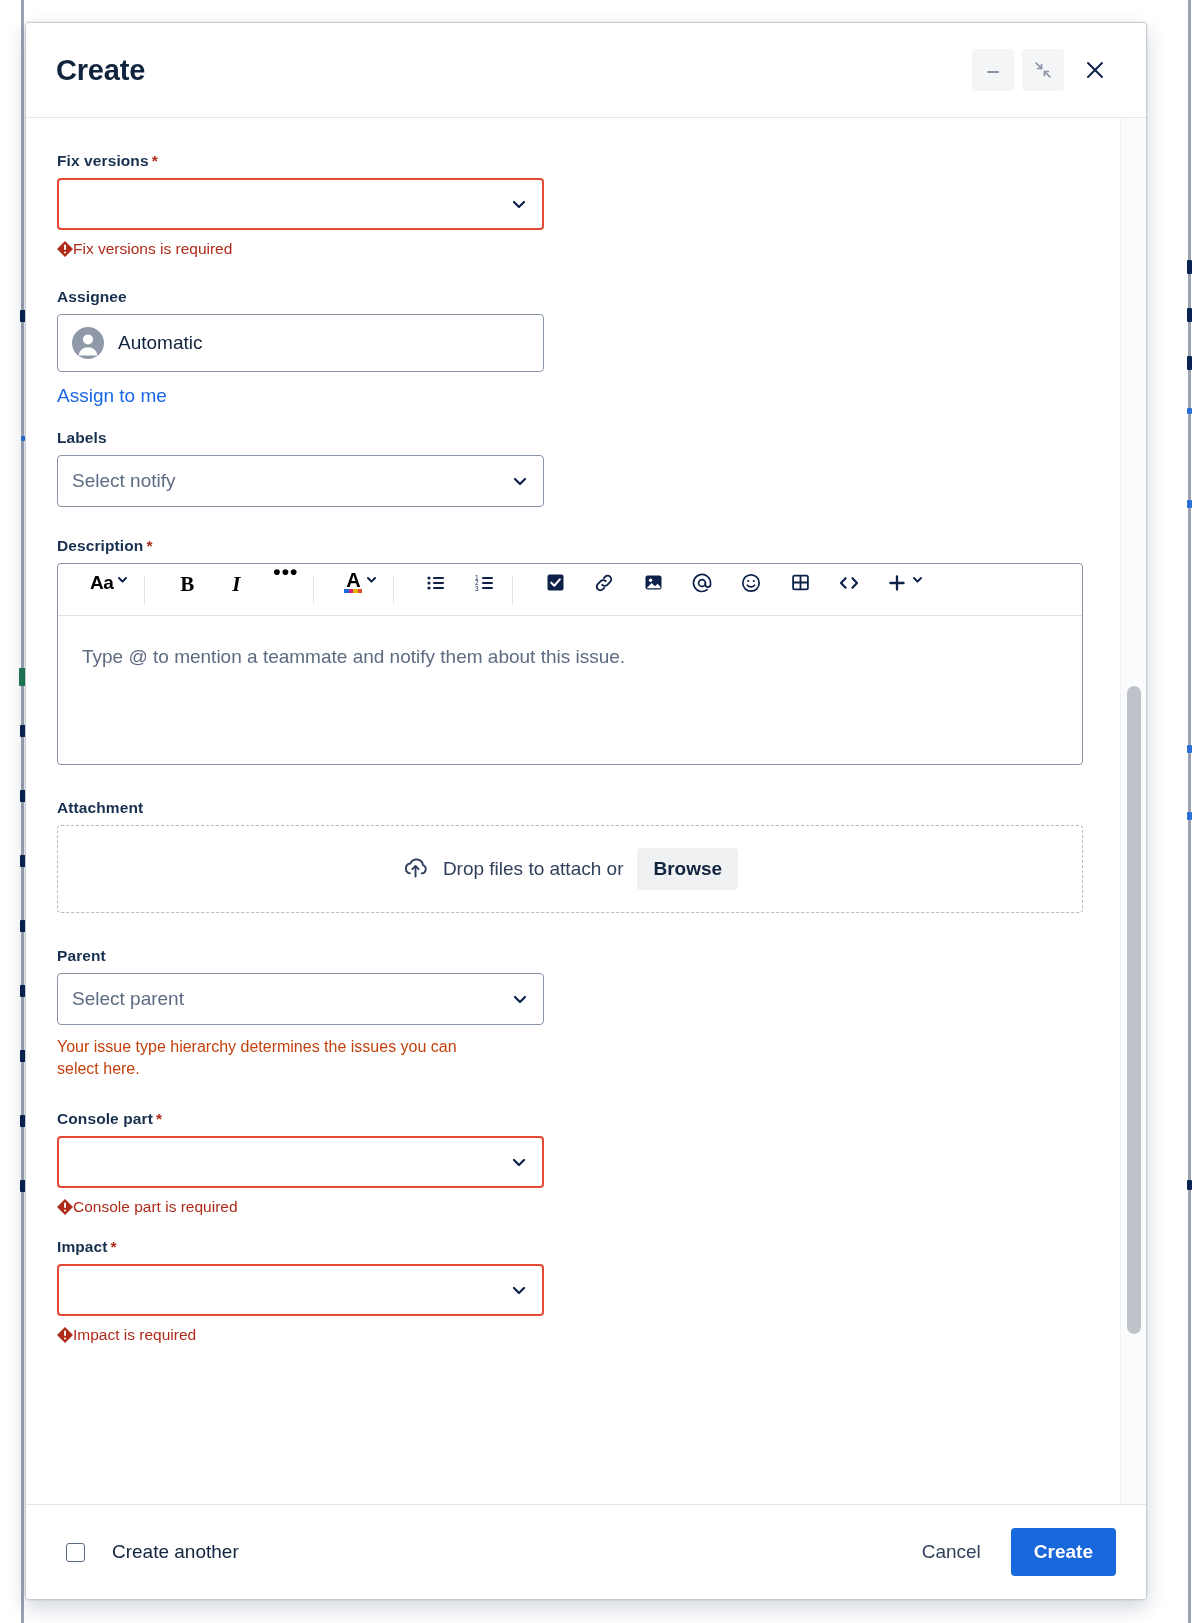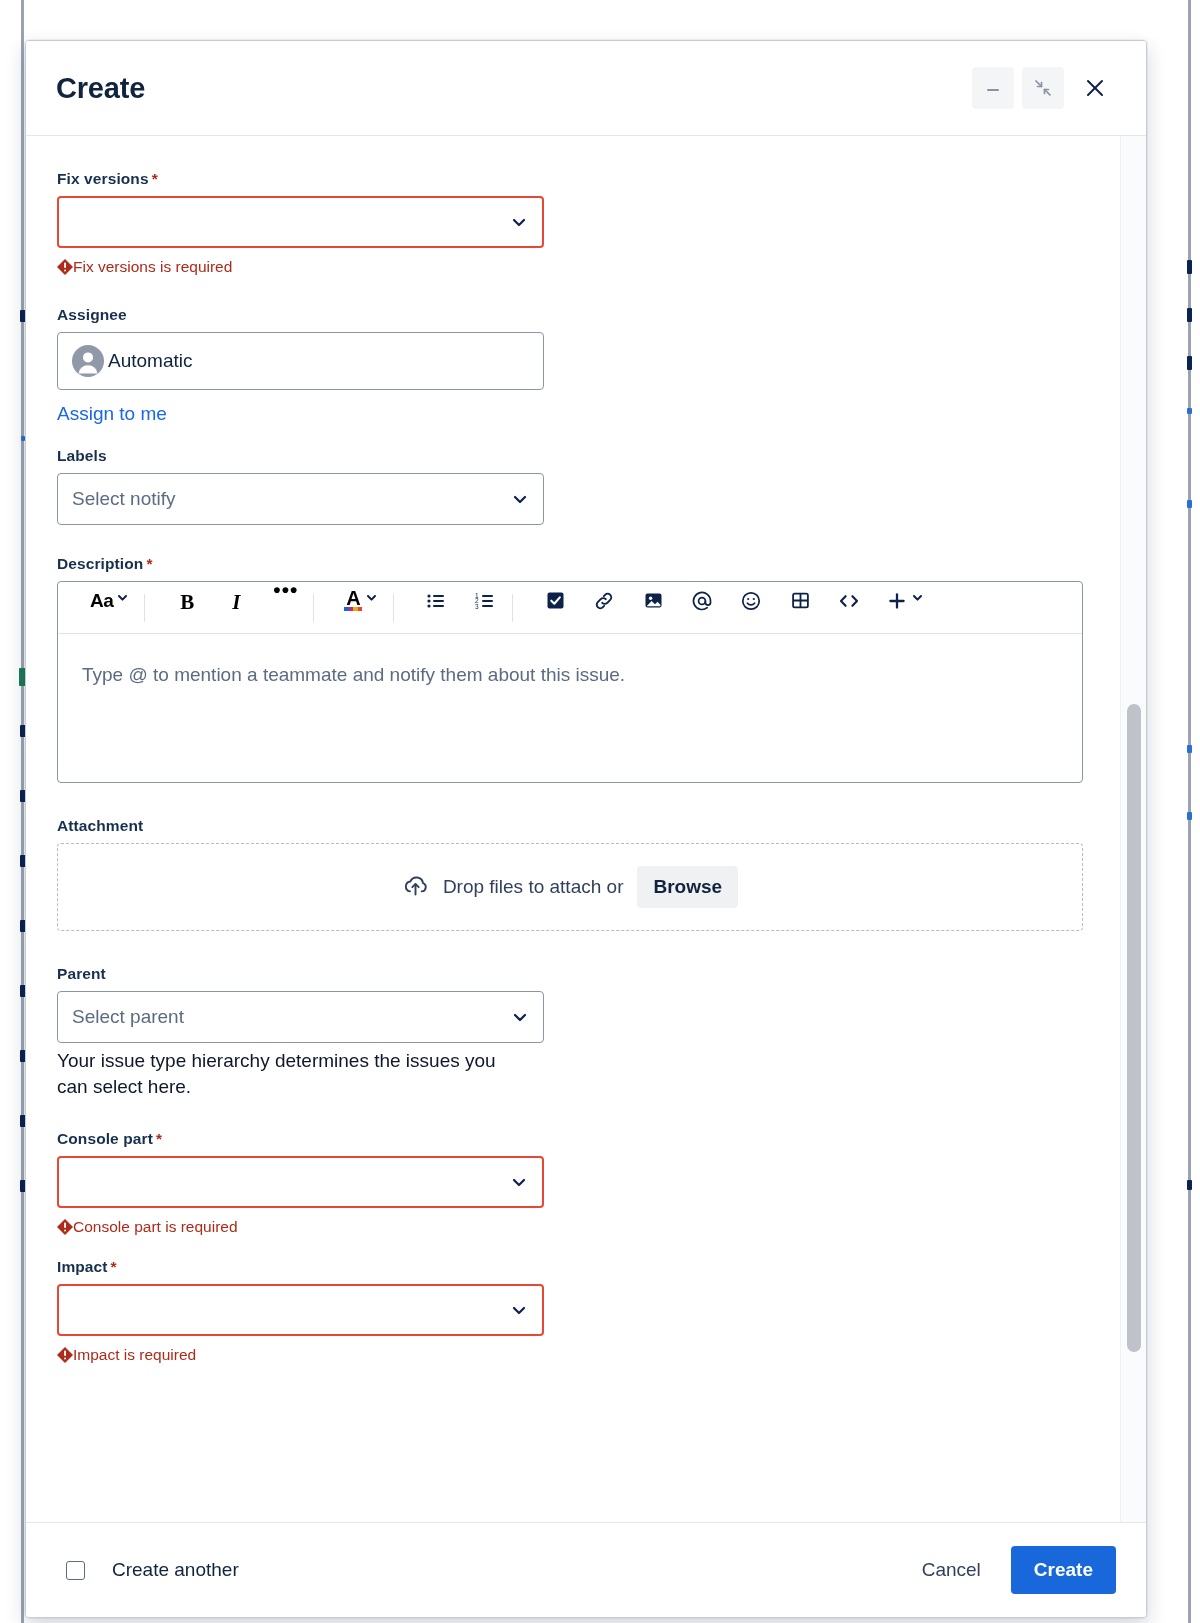--- a/index.html
+++ b/index.html
@@ -25,21 +25,21 @@
   }
   .bg-fleck {
     position:absolute; background:#0b2350; border-radius:1px;
   }
   .bg-fleck.green { background:#1f7a55; }
   .bg-fleck.blue  { background:#2a6fd6; }
 
   
   .modal {
     position:absolute;
-    left:25px; top:40px;
+    left:25px; top:22px;
     width:1122px; height:1578px;
     background:#ffffff;
     border:1px solid #c7ccd4;
     border-radius:4px;
     box-shadow:0 0 0 1px rgba(9,30,66,.05), 0 8px 20px rgba(9,30,66,.18);
     display:flex; flex-direction:column;
     overflow:hidden;
   }
 
   
@@ -107,21 +107,21 @@
   .err {
     display:flex; align-items:center; 
     margin-top:10px; color:#ae2a19; font-size:15.5px;
   }
   .err-ico { width:16px; height:16px; flex:0 0 16px; }
 
   .assignee-box {
     width:487px; height:58px;
     border:1px solid #8a95a6; border-radius:4px;
     background:#fff; display:flex; align-items:center;
-    padding:0 14px; gap:4px; cursor:pointer;
+    padding:0 14px; gap:14px; cursor:pointer;
   }
   .avatar { width:32px; height:32px; flex:0 0 32px; }
   .assignee-name { font-size:19px; color:#10243e; }
   .assign-link {
     display:inline-block; margin-top:13px;
     color:#1a67e8; font-size:19px; cursor:pointer;
   }
 
   
   .editor {
@@ -164,22 +164,22 @@
     gap:14px; background:#fff;
   }
   .drop-text { font-size:19px; color:#31415c; }
   .browse-btn {
     background:#f0f1f3; border:none; border-radius:4px;
     padding:10px 16px; font-size:19px; font-weight:600;
     color:#10243e; cursor:pointer;
     font-family:Liberation Sans, sans-serif;
   }
   .helper {
-    margin-top:5px; width:440px;
-    font-size:19px; line-height:1.38; color:#0f172a;
+    margin-top:11px; width:440px;
+    font-size:16px; line-height:1.38; color:#c2410c;
   }
 
   
   .modal-footer {
     flex:0 0 95px; height:95px;
     border-top:1px solid #e4e6ea;
     display:flex; align-items:center;
     padding:0 30px 0 40px; gap:16px;
     background:#fff;
   }

